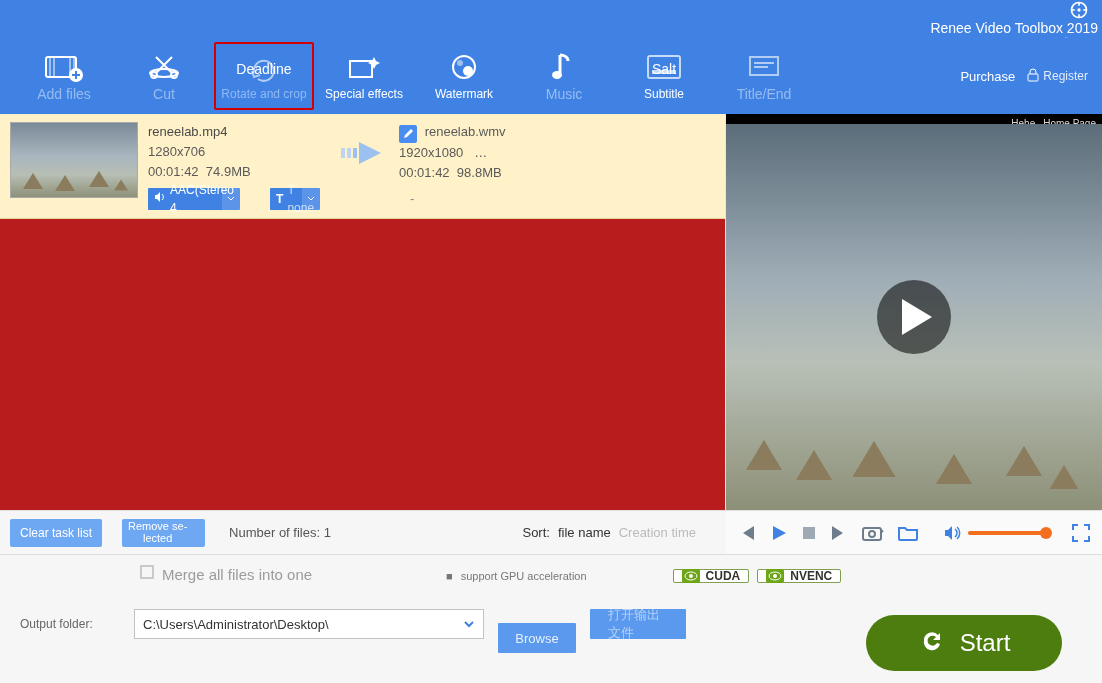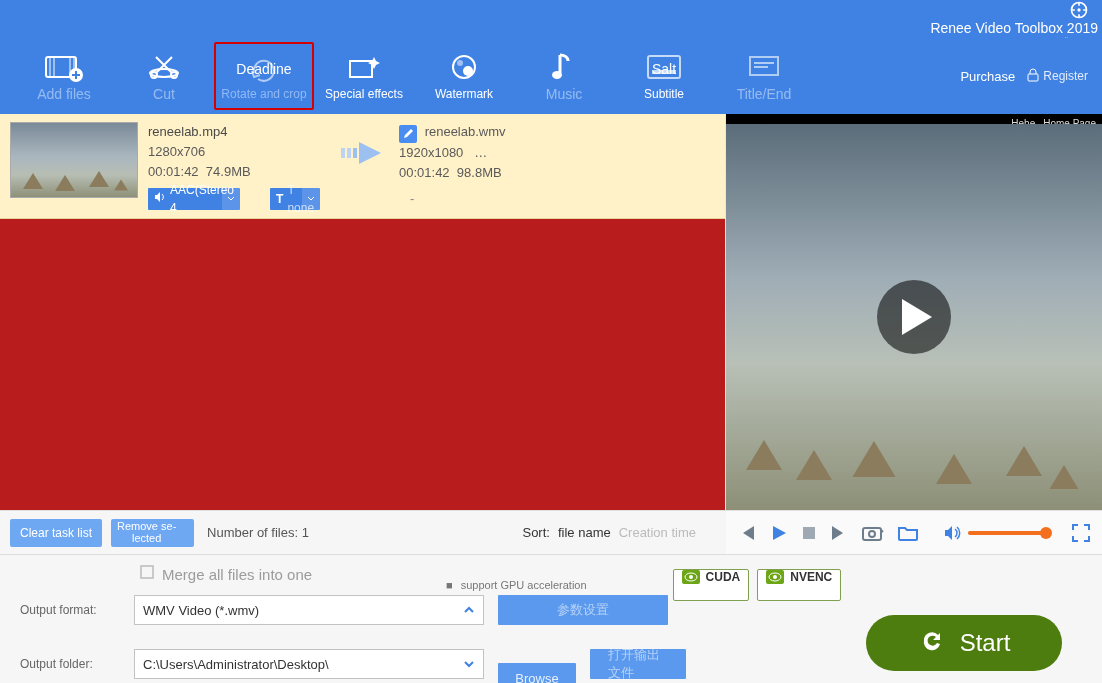--- a/index.html
+++ b/index.html
@@ -81,21 +81,21 @@
   }
   .playbtn svg { margin-left:6px; }
 
   
   .listfoot {
     height: 44px; background: #f6f6f6; border-top:1px solid #e0e0e0; display:flex; align-items:center;
     padding: 0 10px; font-size:13px;
   }
   .lf-btn {
     height: 28px; padding: 0 10px; background: #6ea7f2; color:#fff; border-radius:2px;
-    display:inline-flex; align-items:center; cursor:pointer; font-size:12px; margin-right:9px;
+    display:inline-flex; align-items:center; cursor:pointer; font-size:12px; margin-right:20px;
   }
   .lf-btn.sm { font-size:11px; line-height:1.05; padding: 2px 6px; width:83px; text-align:center;}
   .numfiles { margin-left: 4px; color:#555; }
   .sortwrap { margin-left:auto; margin-right:20px; display:flex; align-items:center; gap:8px; color:#333; }
   .sortwrap .dim { color:#bbb; }
 
   
   .pcontrols {
     width: 376px; height: 44px; background: #fafafa; border-top:1px solid #e0e0e0;
     display:flex; align-items:center; padding:0 12px; gap:14px;
@@ -107,21 +107,21 @@
   .volbar .knob { position:absolute; top:-4px; width:12px; height:12px; background:#f36f1e; border-radius:50%;}
 
   
   .bottom {
     height: 155px; background: #f6f6f6; border-top:1px solid #dcdcdc; padding: 10px 20px 6px;
     position:relative;
   }
   .mergebar { display:flex; align-items:center; gap:8px; margin-left:120px; margin-bottom:12px;}
   .mergebar .mlabel { color:#9c9c9c; font-size:15px; }
   .gpu { position:absolute; left:446px; top:14px; font-size:11px; color:#777; display:flex; align-items:center; gap:8px;}
-  .gpubadge { height:32px; padding:0 8px; border:1px solid #7fa050; border-radius:2px; background:#fff; display:flex; align-items:flex-start; gap:6px; font-size:12px; font-weight:bold; color:#333;}
+  .gpubadge { height:14px; padding:0 8px; border:1px solid #7fa050; border-radius:2px; background:#fff; display:flex; align-items:center; gap:6px; font-size:12px; font-weight:bold; color:#333;}
   .gpubadge .dot { width:18px; height:14px; background:#6ca516; border-radius:2px; display:flex; align-items:center; justify-content:center;}
 
   .frow { display:flex; align-items:center; margin-bottom:10px; gap:14px;}
   .flabel { width:100px; font-size:12px; color:#666; position:relative;}
   .flabel .ghost { position:absolute; left:0; top:0; color:rgba(120,150,200,0.3); font-size:13px;}
   .fselect {
     width: 350px; height: 30px; border:1px solid #c3c3c3; background:#fff; display:flex;
     align-items:center; padding:0 8px; font-size:13px; color:#333; cursor:pointer; position:relative;
   }
   .fselect .arrdn { margin-left:auto; }
@@ -446,32 +446,20 @@
       <span class="dot">
           <svg width="14" height="10" viewBox="0 0 14 10">
             <ellipse cx="7" cy="5" rx="6" ry="4" fill="none" stroke="#fff"></ellipse>
             <circle cx="7" cy="5" r="2" fill="#fff"></circle>
           </svg>
         </span>
       <span>NVENC</span>
     </span>
   </div>
 
-  <div class="frow">
-    <div class="flabel">
-      <span>Output format:</span>
-    </div>
-    <div class="fselect">
-      <span>WMV Video (*.wmv)</span>
-      <span class="arrdn"><svg width="12" height="10" viewBox="0 0 12 10">
-            <path d="M2 7l4-4 4 4" stroke="#3f82e4" fill="none" stroke-width="2"></path>
-          </svg></span>
-    </div>
-    <span class="bluebtn ghost" style="width:170px;">参数设置</span>
-  </div>
 
   <div class="frow">
     <div class="flabel">
       <span>Output folder:</span>
       <span class="ghost"></span>
     </div>
     <div class="fselect">
       <span>C:\Users\Administrator\Desktop\</span>
       <span class="arrdn"><svg width="12" height="10" viewBox="0 0 12 10">
             <path d="M2 3l4 4 4-4" stroke="#3f82e4" fill="none" stroke-width="2"></path>

